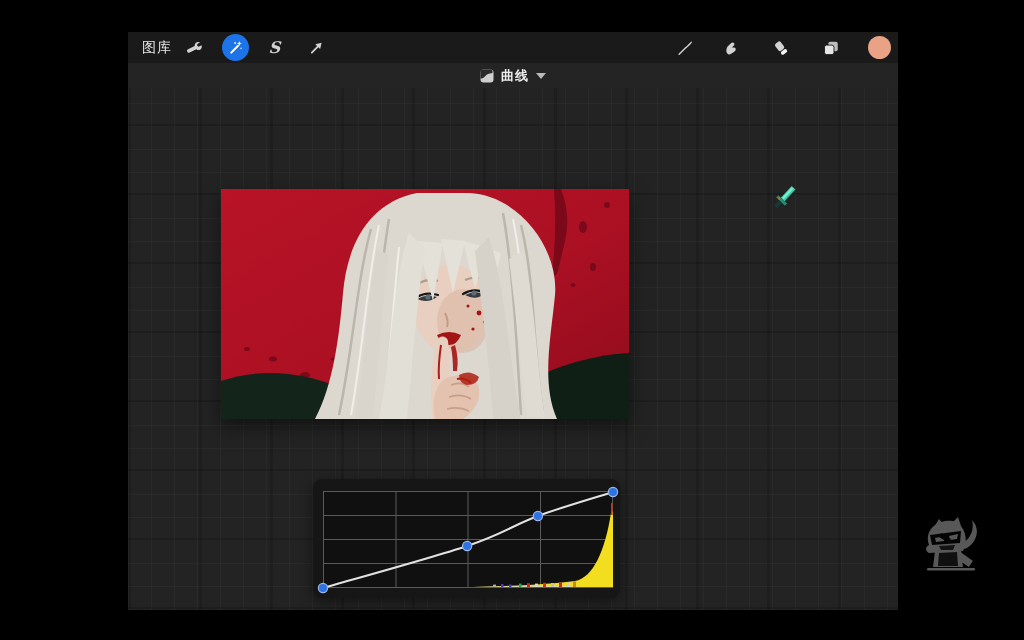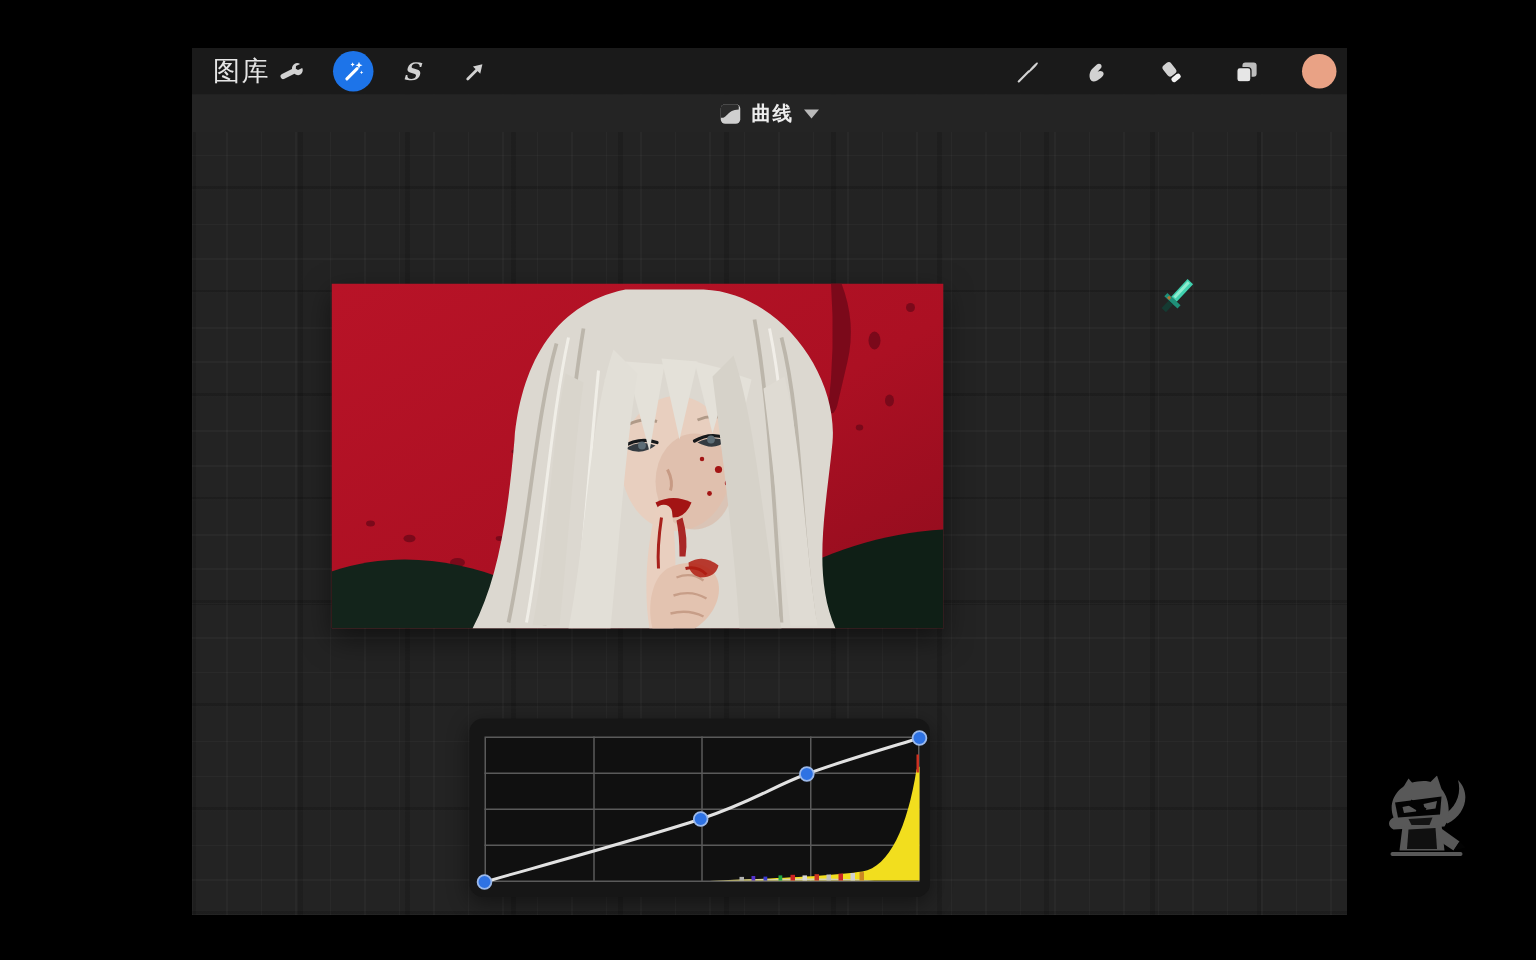--- a/index.html
+++ b/index.html
@@ -10,21 +10,21 @@
     background-color:#232323;
     background-image:
       repeating-linear-gradient(0deg, rgba(255,255,255,0.028) 0 1px, transparent 1px 23px),
       repeating-linear-gradient(90deg, rgba(255,255,255,0.028) 0 1px, transparent 1px 23px),
       repeating-linear-gradient(0deg, rgba(0,0,0,0.16) 0 3px, transparent 3px 69px),
       repeating-linear-gradient(90deg, rgba(0,0,0,0.14) 0 3px, transparent 3px 71px);
   }
   
   .topbar{position:absolute;left:0;top:0;width:100%;height:31px;background:#1a1a1a;}
   .gallery-label{position:absolute;left:14px;top:0;height:31px;line-height:31px;
-    color:#e6e6e6;font-size:18px;letter-spacing:1px;cursor:default;}
+    color:#e6e6e6;font-size:14px;letter-spacing:1px;cursor:default;}
   .tool{position:absolute;top:2px;width:27px;height:27px;display:flex;
     align-items:center;justify-content:center;border-radius:50%;}
   .tool.selected{background:var(--accent,#1d74e9);}
   .tool svg{display:block;}
   .s-glyph{font-family:"DejaVu Serif","Liberation Serif",serif;font-style:italic;
     font-weight:bold;font-size:16px;color:#d2d2d2;transform:skewX(-6deg);}
   .color-swatch{position:absolute;top:4px;width:23px;height:23px;border-radius:50%;}
   
   .subbar{position:absolute;left:0;top:31px;width:100%;height:25px;background:#242424;
     display:flex;align-items:center;justify-content:center;gap:7px;}

